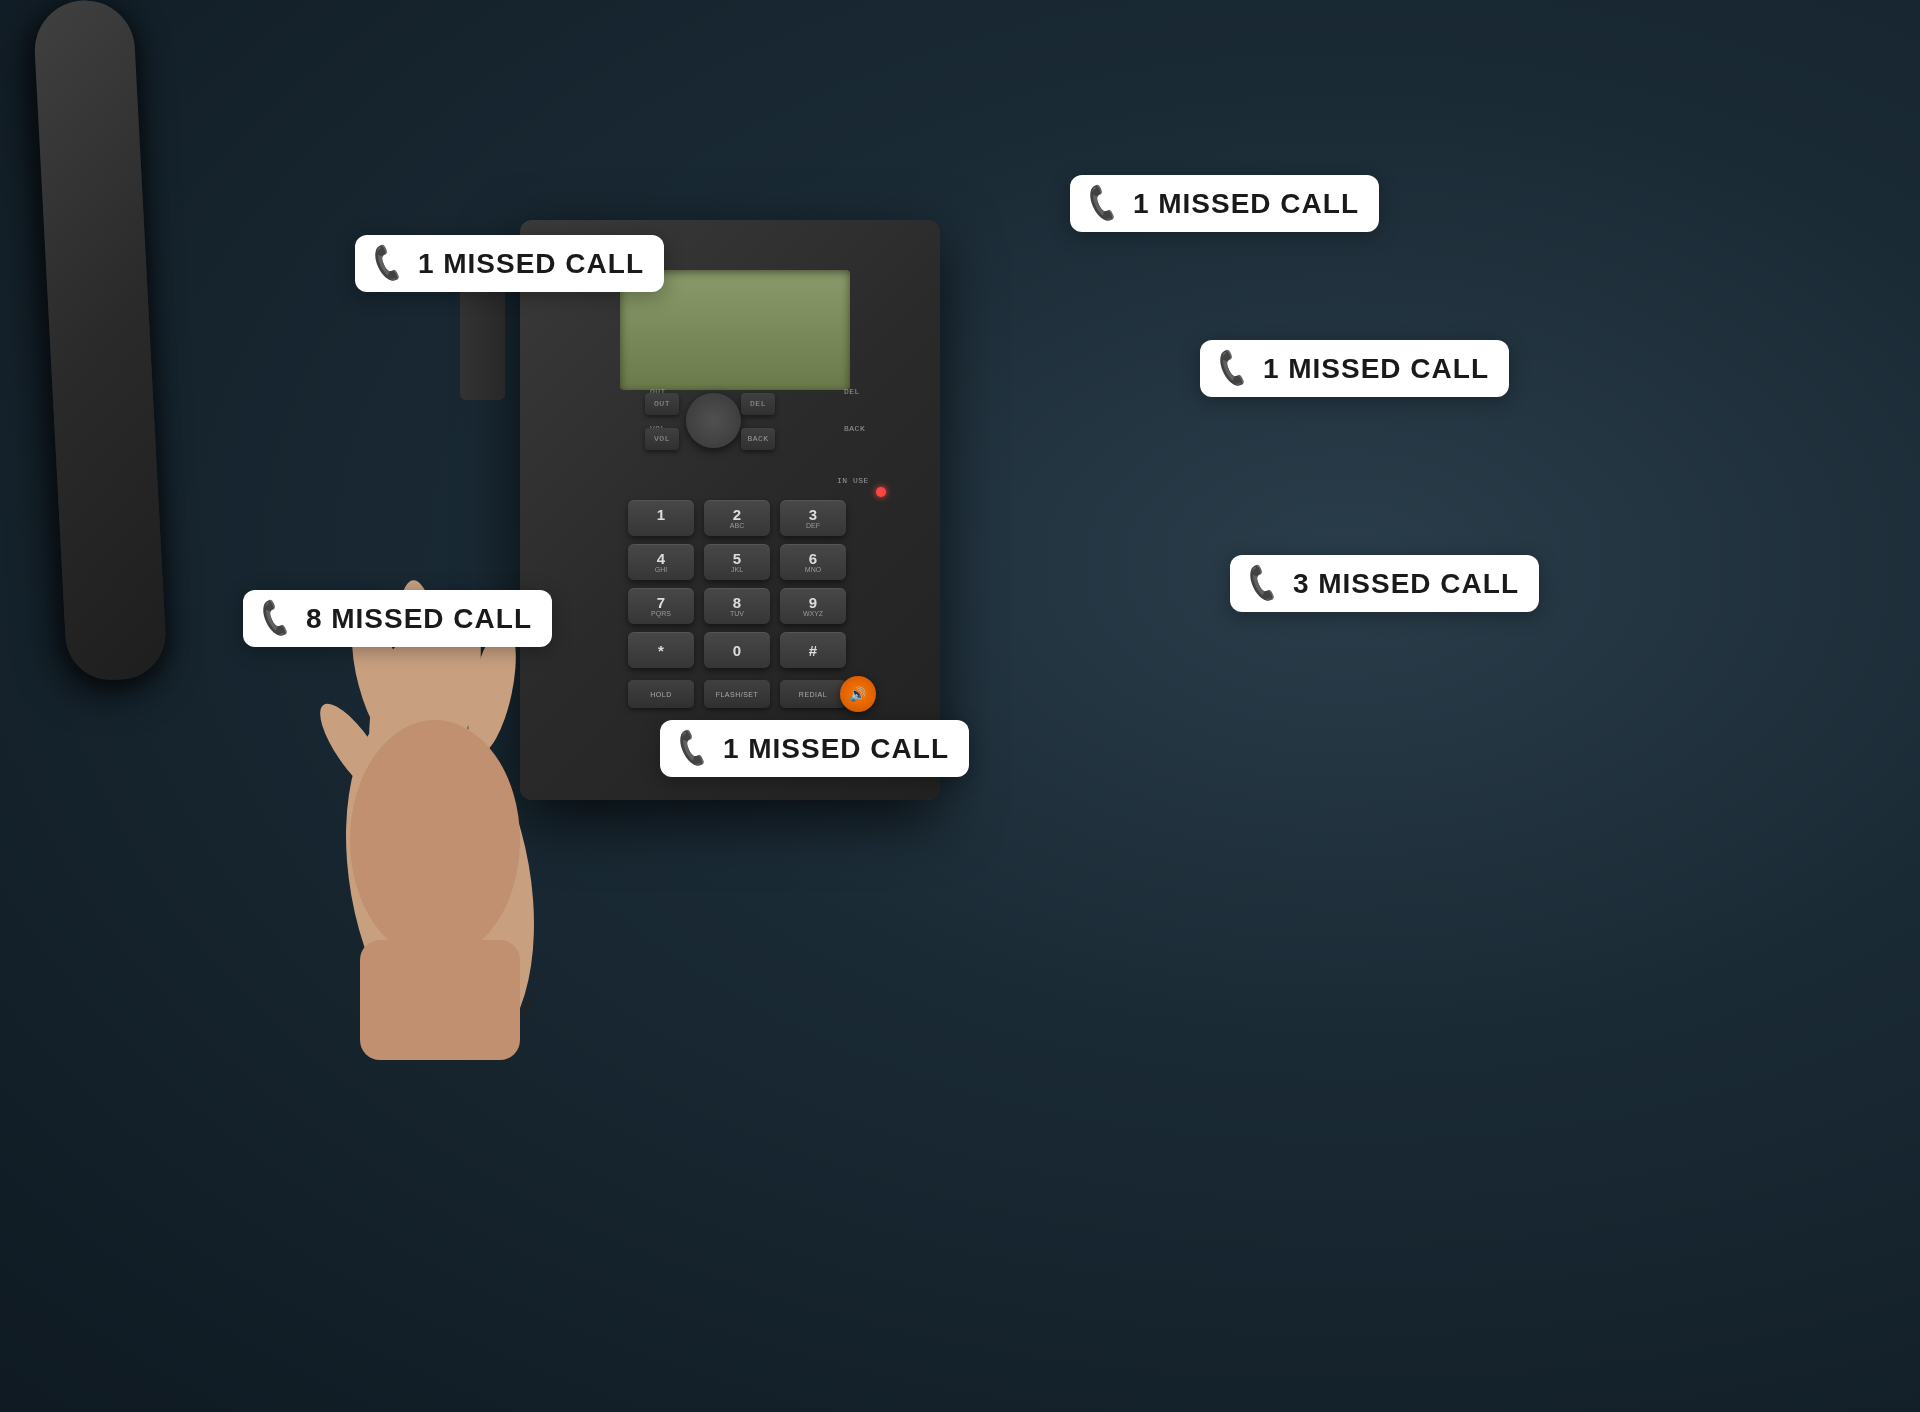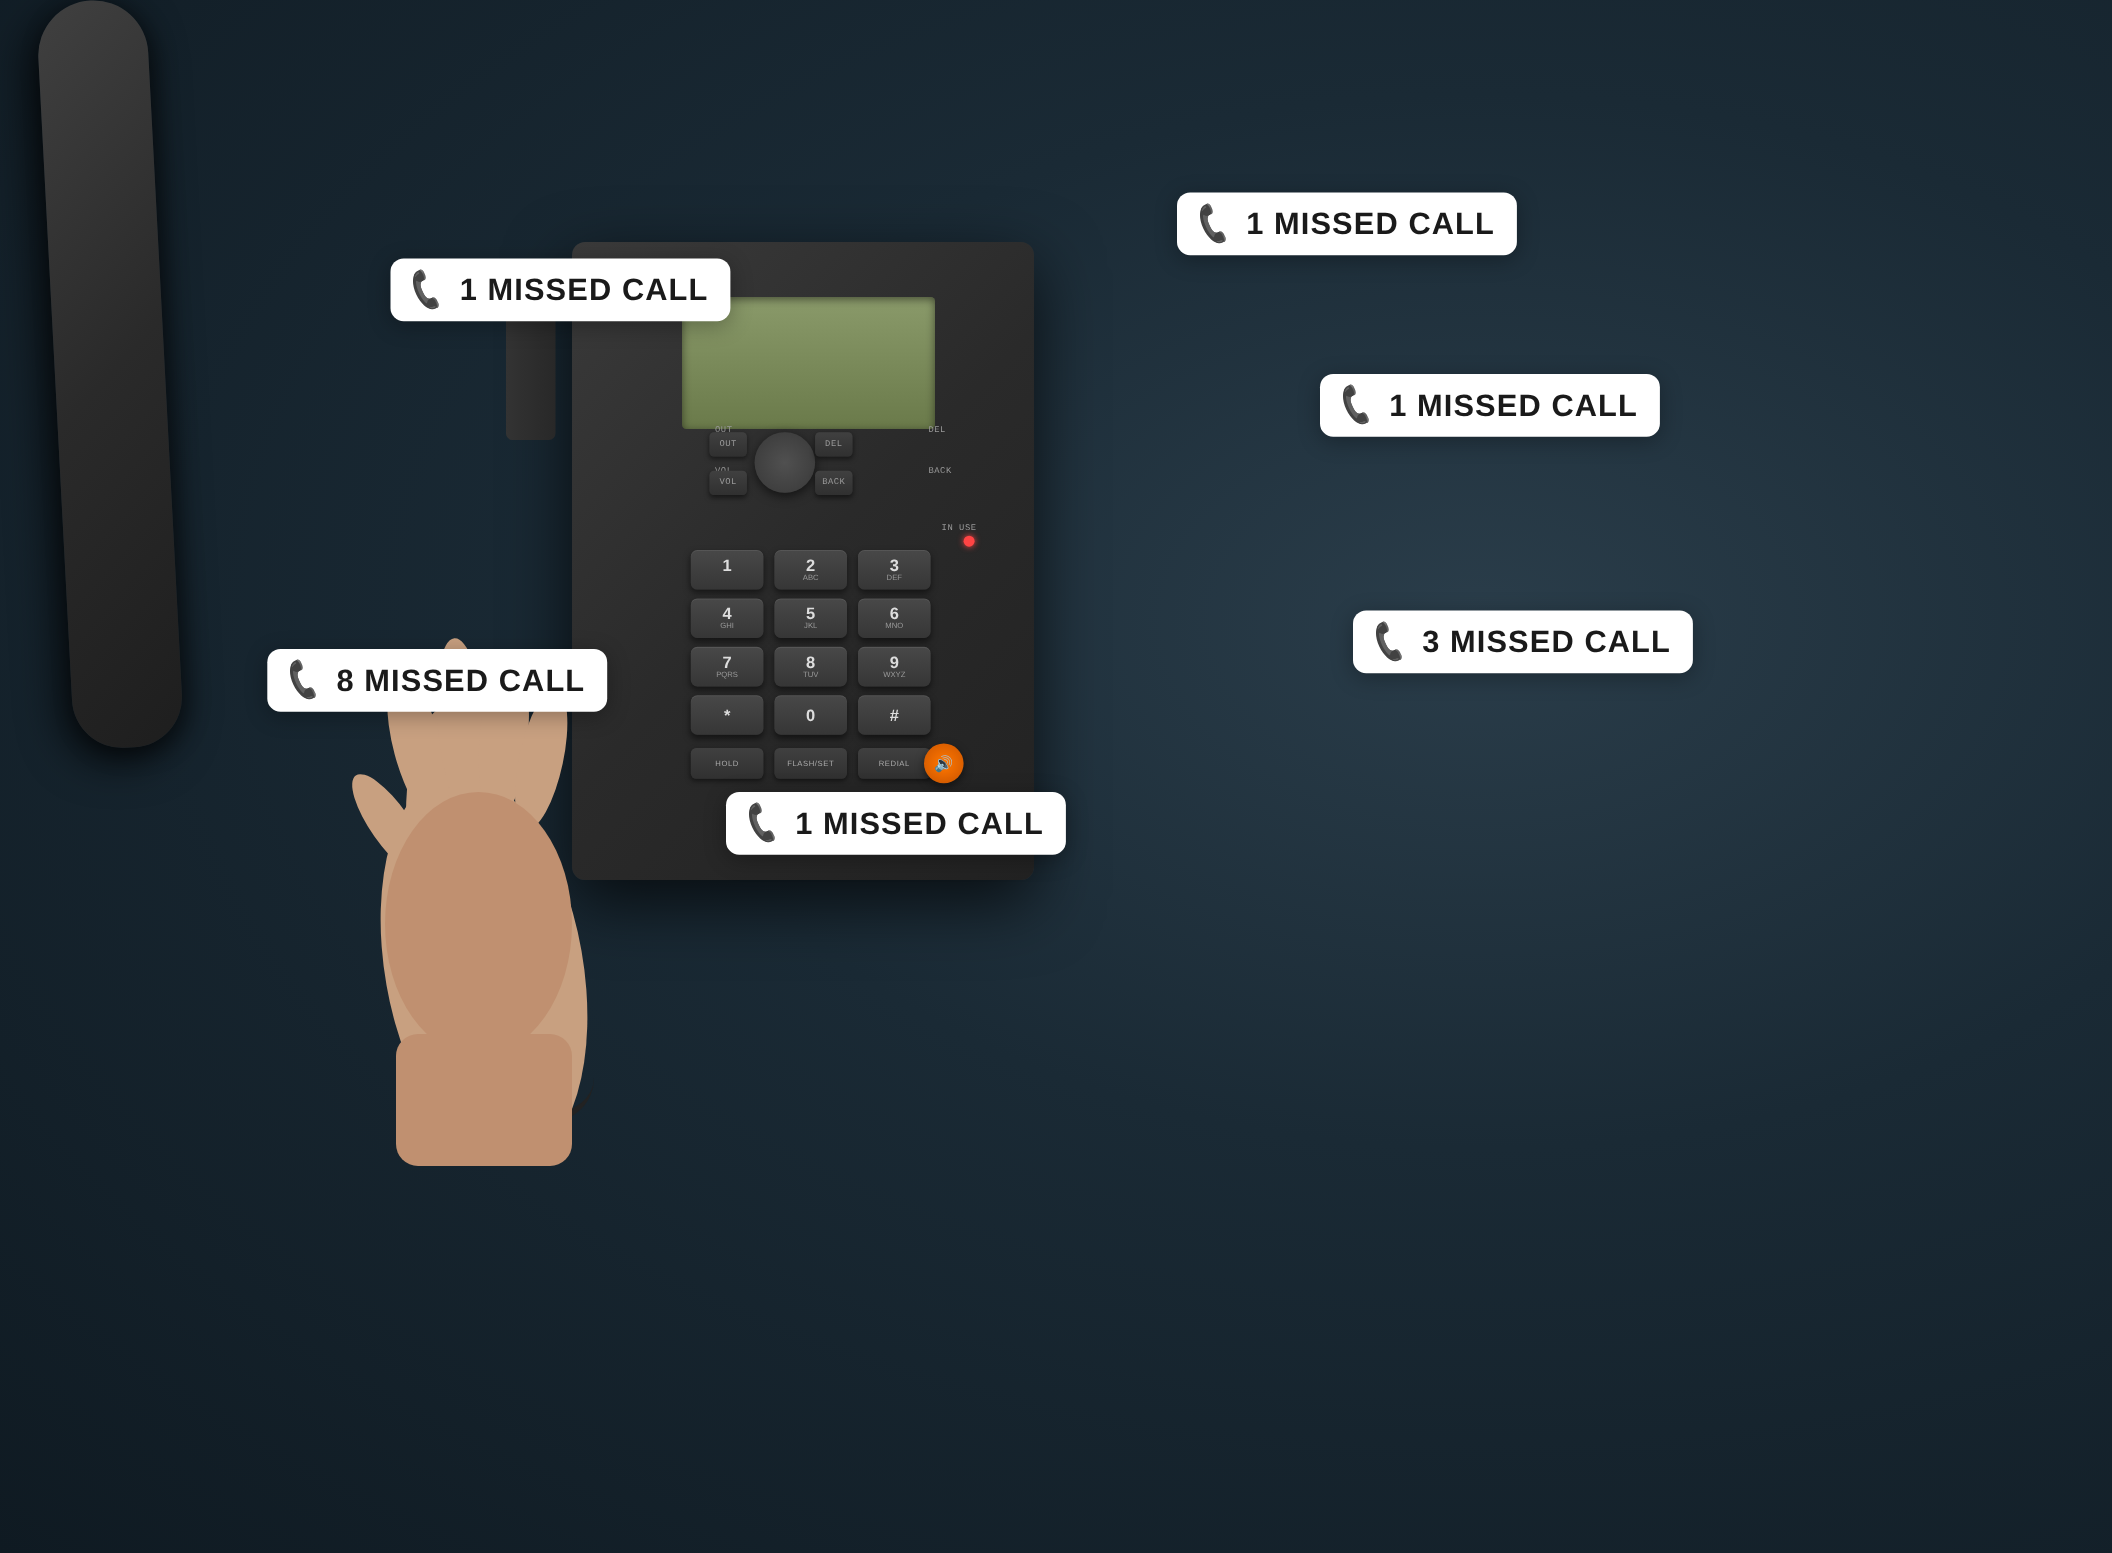--- a/index.html
+++ b/index.html
@@ -266,21 +266,21 @@
 <div class="bg"></div>
 
 <div class="phone-base"></div>
 
 <div class="phone-screen"></div>
 
 <span class="small-label" style="left:650px;top:387px;">OUT</span>
 <span class="small-label" style="left:844px;top:387px;">DEL</span>
 <span class="small-label" style="left:650px;top:424px;">VOL</span>
 <span class="small-label" style="left:844px;top:424px;">BACK</span>
-<span class="small-label" style="left:856px;top:476px;">IN USE</span>
+<span class="small-label" style="left:837px;top:476px;">IN USE</span>
 
 <div class="nav-center"></div>
 
 <div class="nav-btn" style="left:645px;top:393px;width:34px;height:22px;border-radius:4px;">
   <span class="small-label" style="position:relative;left:auto;top:auto;margin:auto;display:block;text-align:center;line-height:22px;color:#999;">OUT</span>
 </div>
 <div class="nav-btn" style="left:741px;top:393px;width:34px;height:22px;border-radius:4px;">
   <span class="small-label" style="position:relative;left:auto;top:auto;margin:auto;display:block;text-align:center;line-height:22px;color:#999;">DEL</span>
 </div>
 <div class="nav-btn" style="left:645px;top:428px;width:34px;height:22px;border-radius:4px;">

